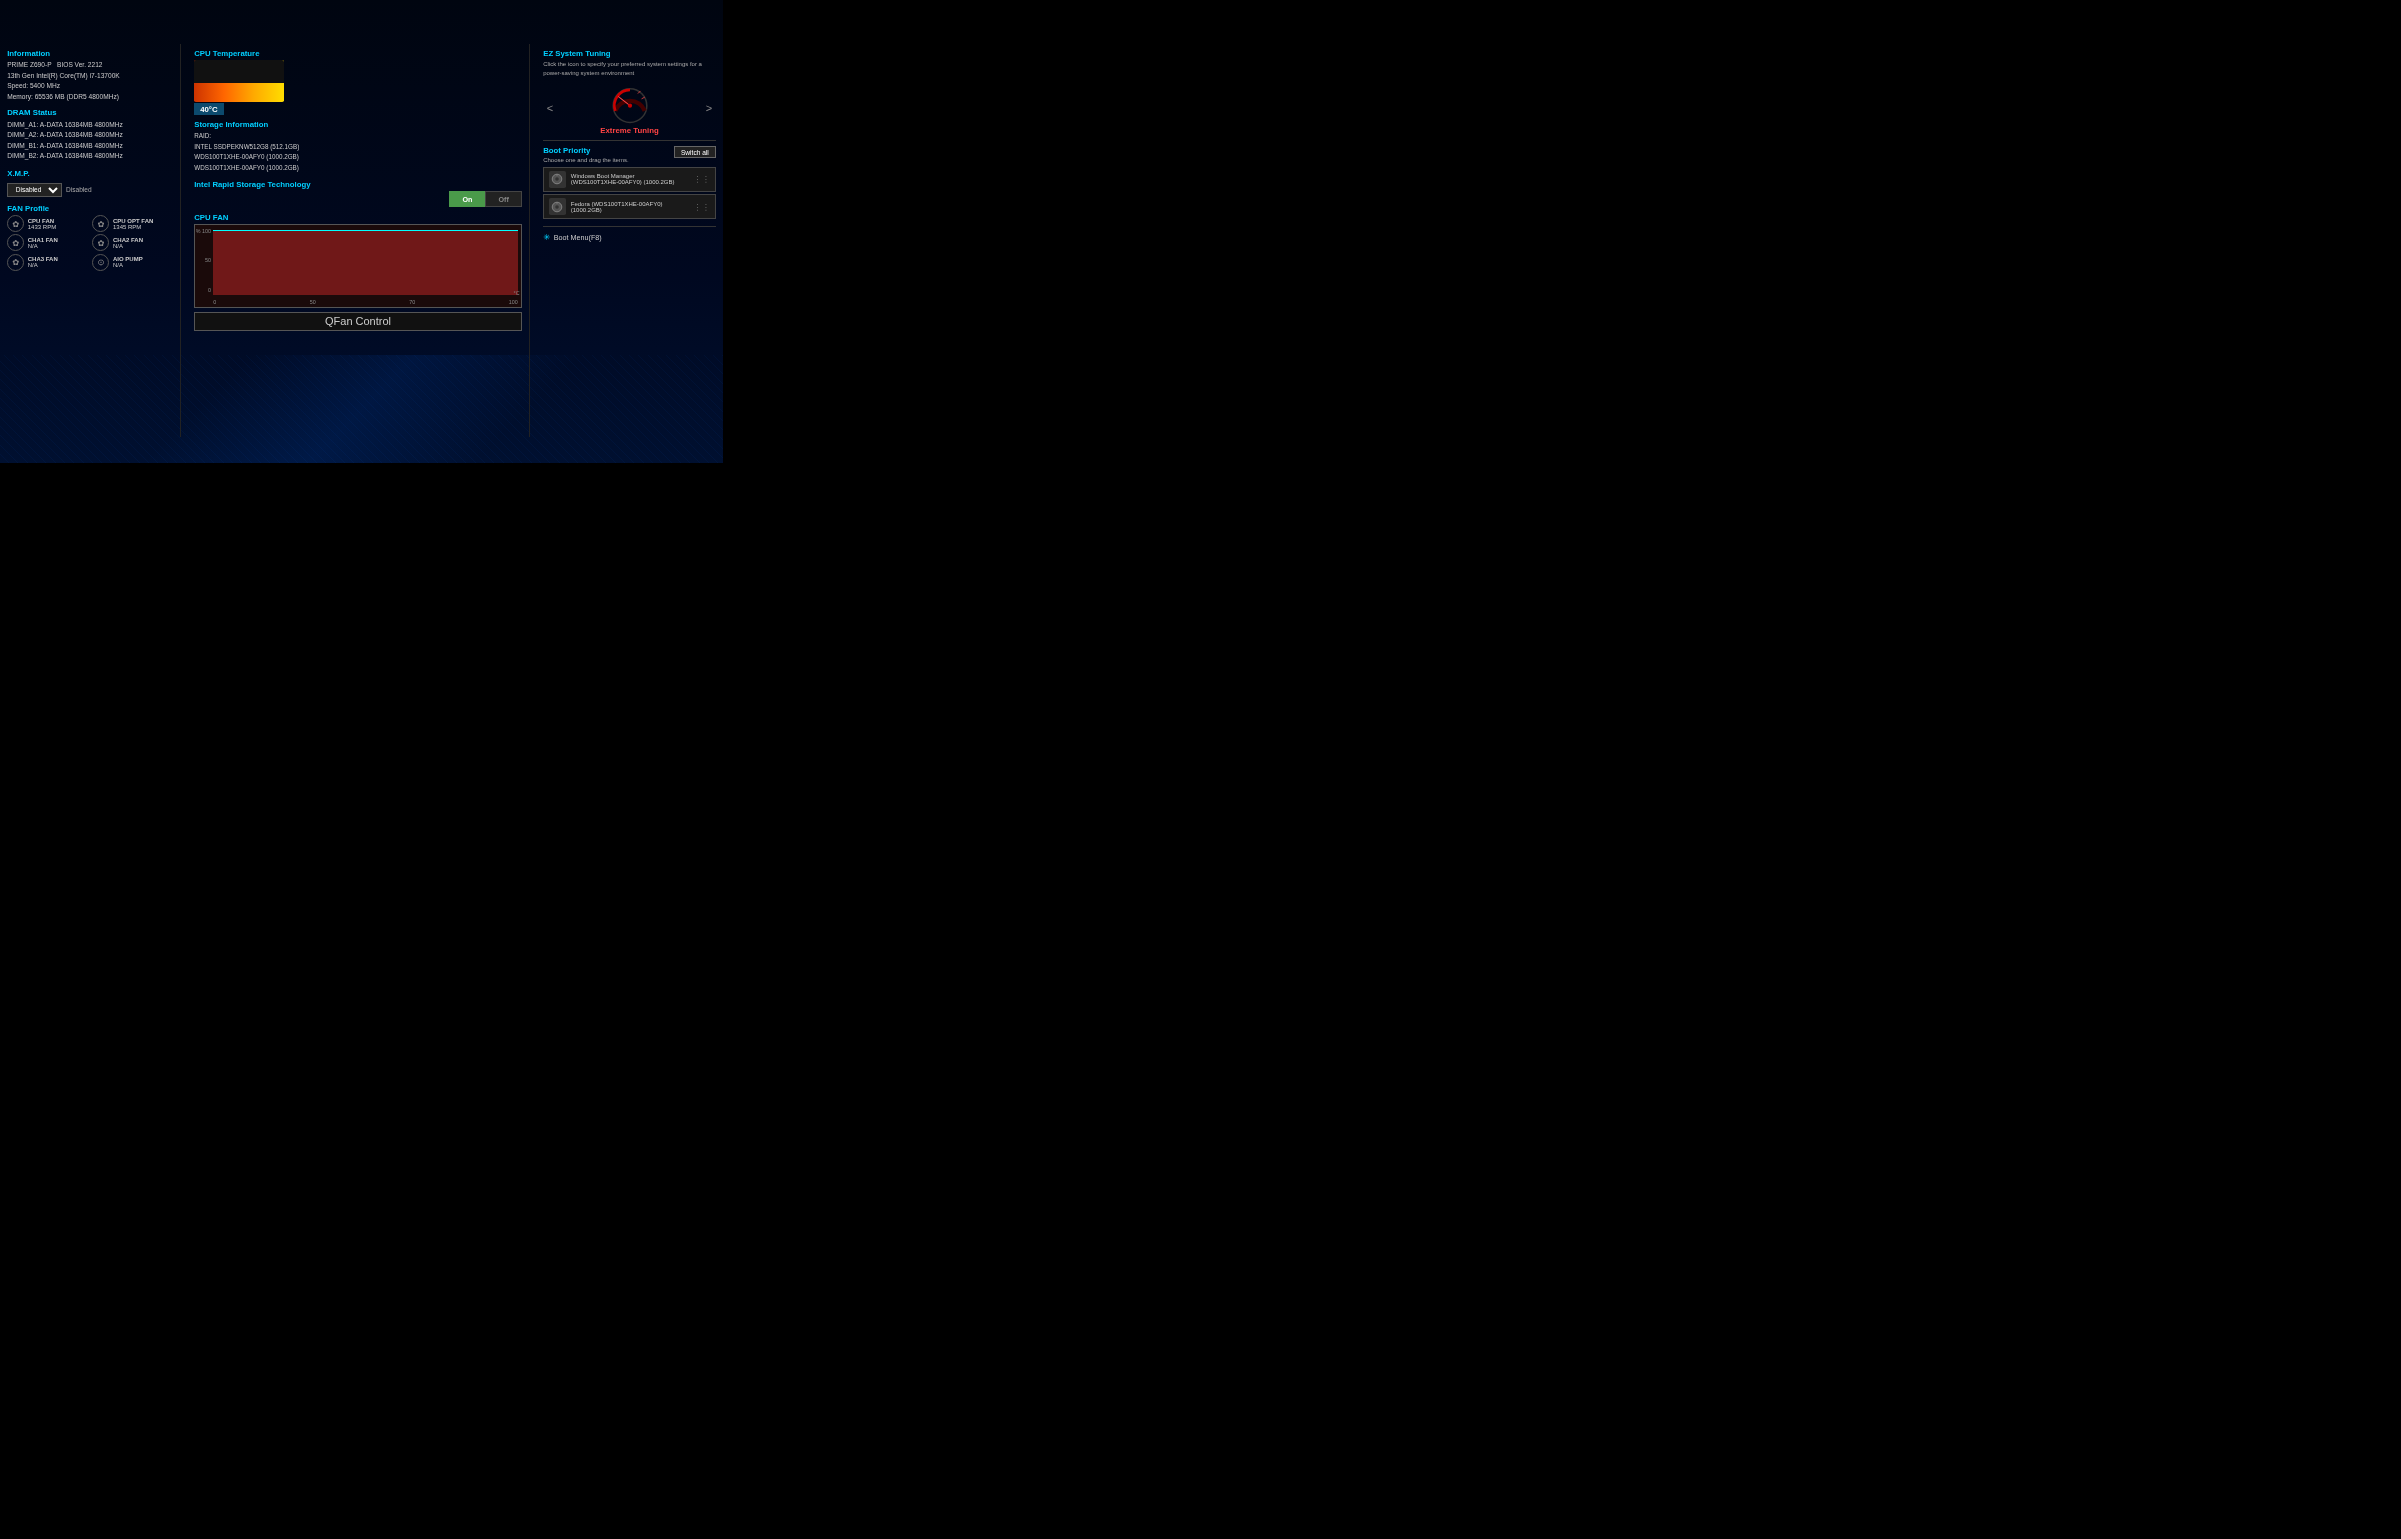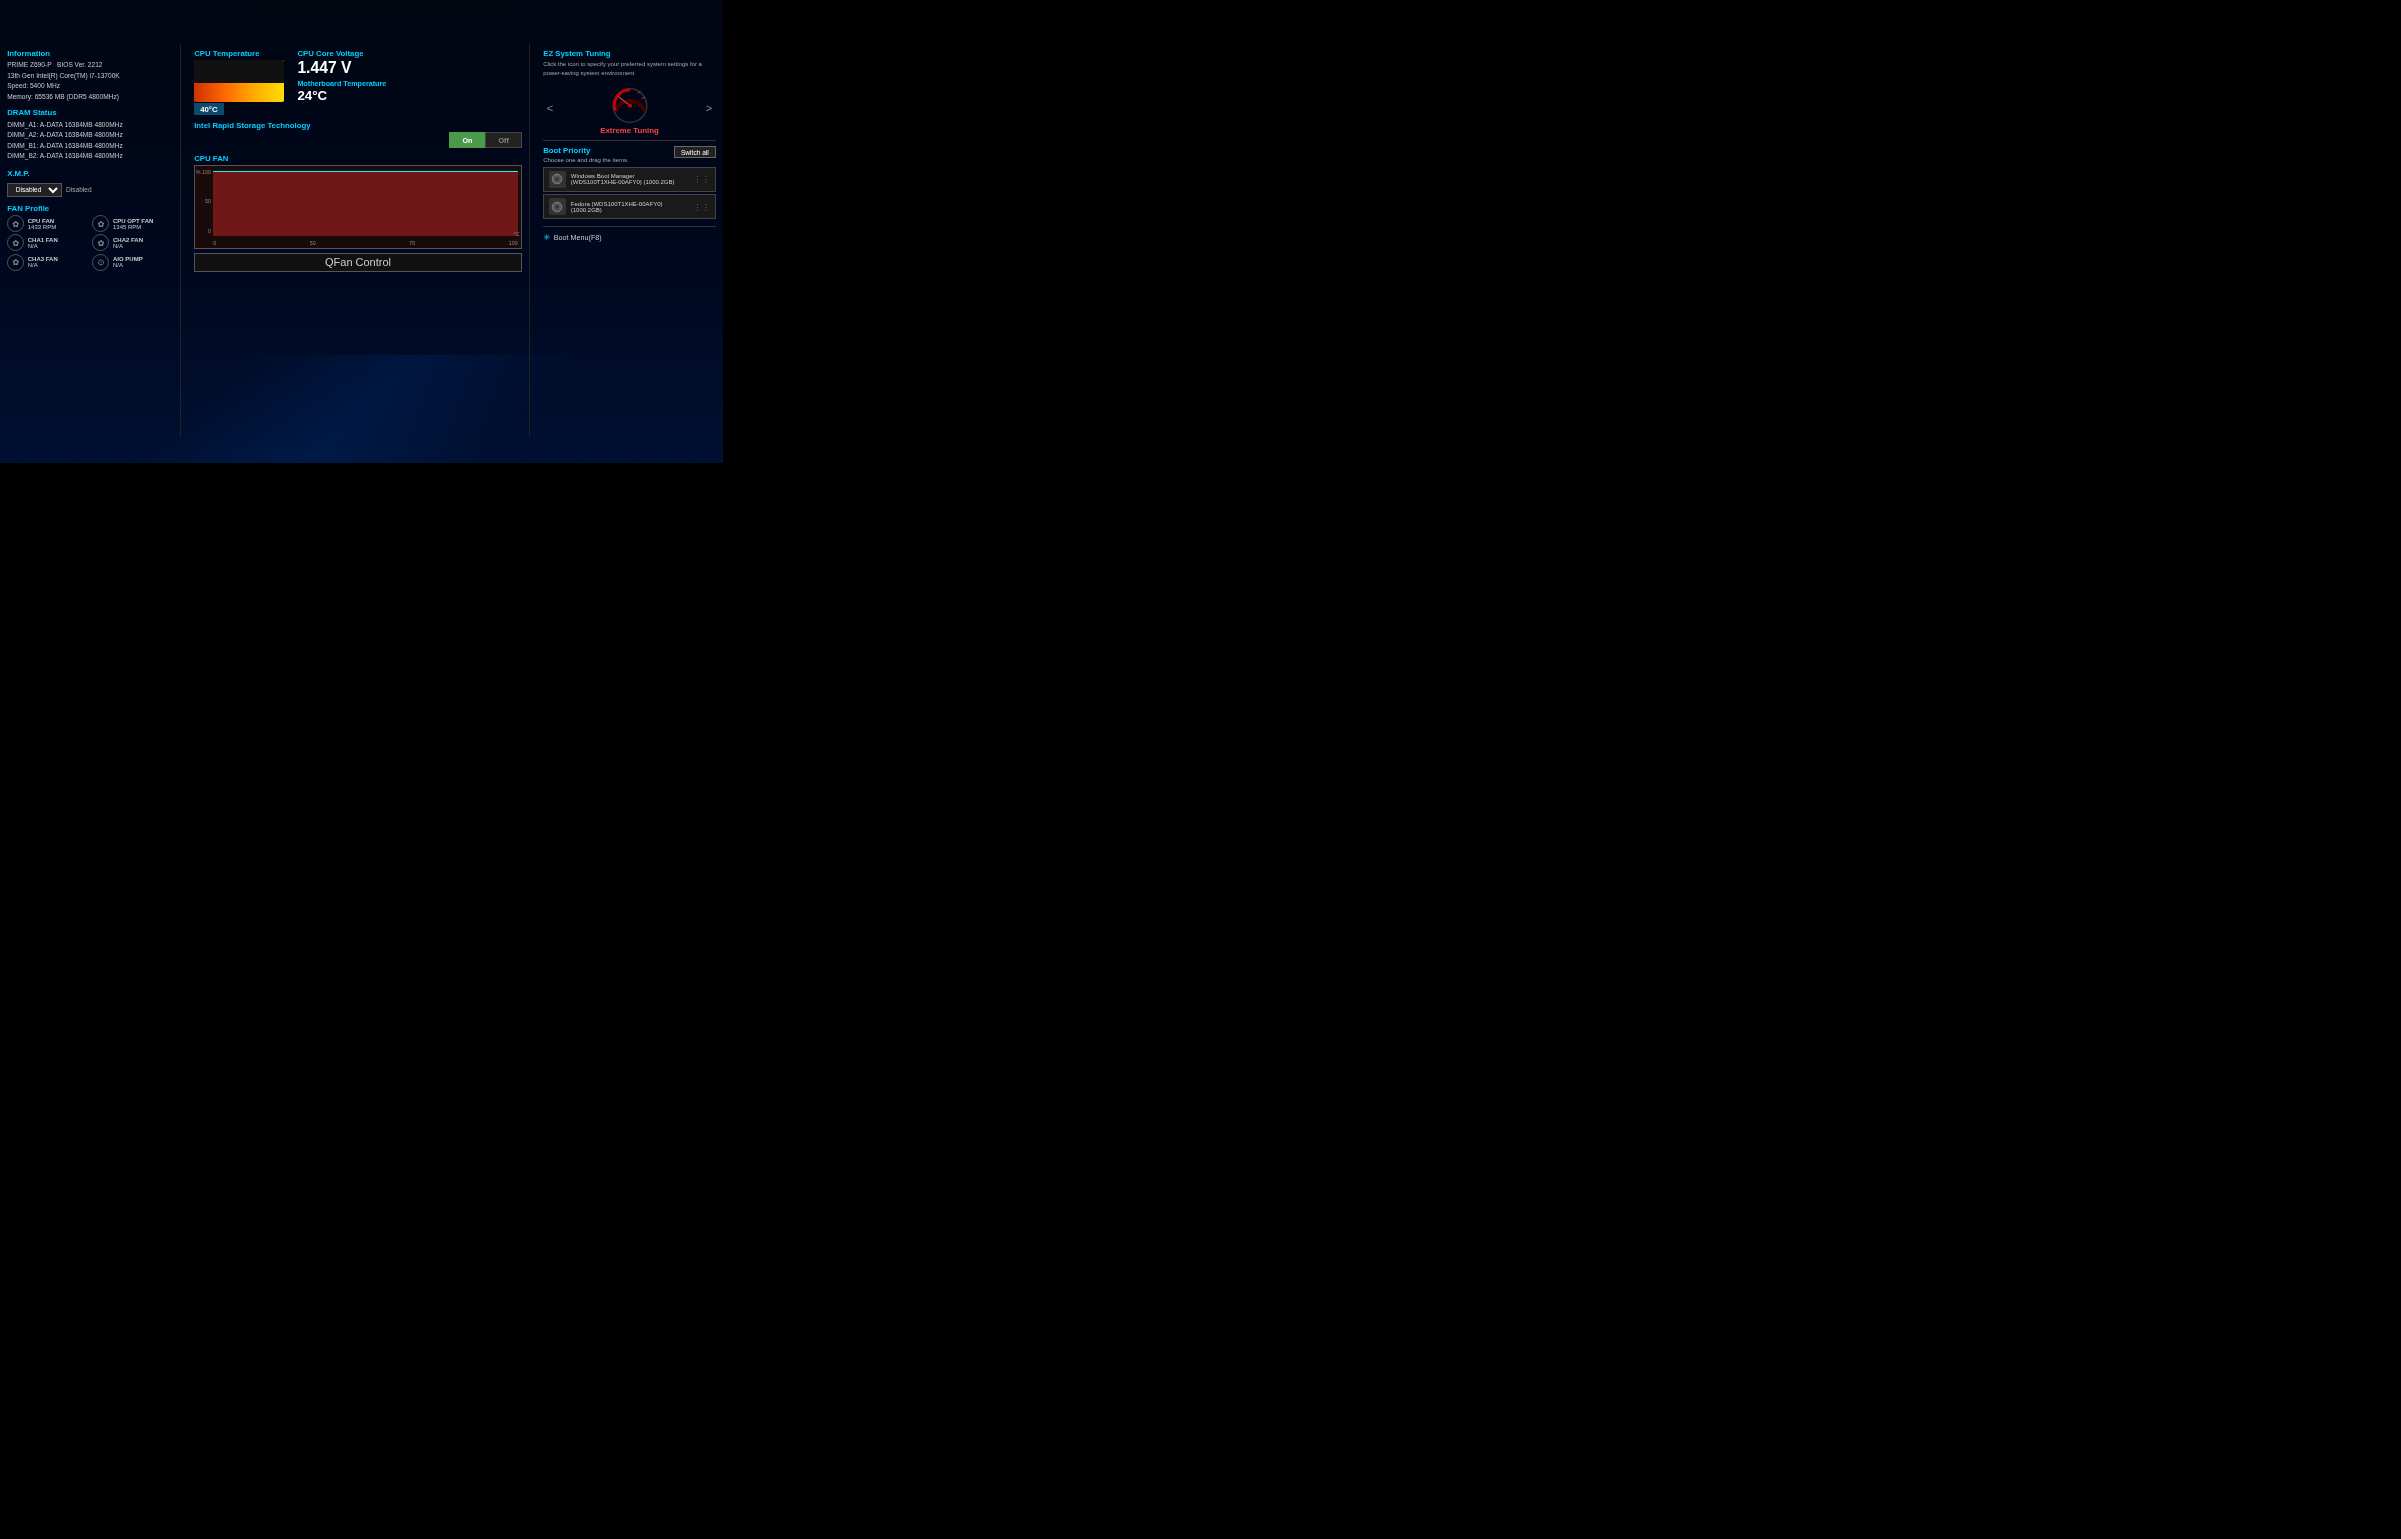--- a/index.html
+++ b/index.html
@@ -698,29 +698,32 @@
           <div class="cpu-temp-title">CPU Temperature</div>
           <div style="position:relative;width:90px;height:42px;overflow:hidden;border-radius:1.8px;">
 
             <div style="width:100%;height:100%;background:linear-gradient(90deg,#cc3300,#ff6600,#ffaa00,#ffdd00);"></div>
 
             <div style="position:absolute;top:0;left:0;right:0;height:55%;background:#111;"></div>
           </div>
           <div class="temp-reading" style="margin-top:1.2px;display:inline-block;background:#0c4a6e;color:#fff;padding:1.2px 6px;font-size:7.8px;font-weight:bold;">40°C</div>
         </div>
 
-        <div style="flex:1;">
-          <div class="cpu-volt-title">CPU Core Voltage</div>
-          <div class="voltage-value">1.447 V</div>
-          <div class="mb-temp-label" style="margin-top:3.6px;">Motherboard Temperature</div>
-          <div class="mb-temp-value">24°C</div>
-        </div>
-
-      </div>
-
+
+      </div>
+
+      <div class="storage-section">
+        <div class="section-title">Storage Information</div>
+        <div class="storage-row">
+          <span>RAID:</span>
+        </div>
+        <div class="storage-row">INTEL SSDPEKNW512G8 (512.1GB)</div>
+        <div class="storage-row">WDS100T1XHE-00AFY0 (1000.2GB)</div>
+        <div class="storage-row">WDS100T1XHE-00AFY0 (1000.2GB)</div>
+      </div>
 
       <div class="irst-section">
         <div class="section-title">Intel Rapid Storage Technology</div>
         <div class="toggle-group">
           <button class="toggle-btn active-on">On</button>
           <button class="toggle-btn inactive-off">Off</button>
         </div>
       </div>
 
       <div style="margin-top:6px;">

